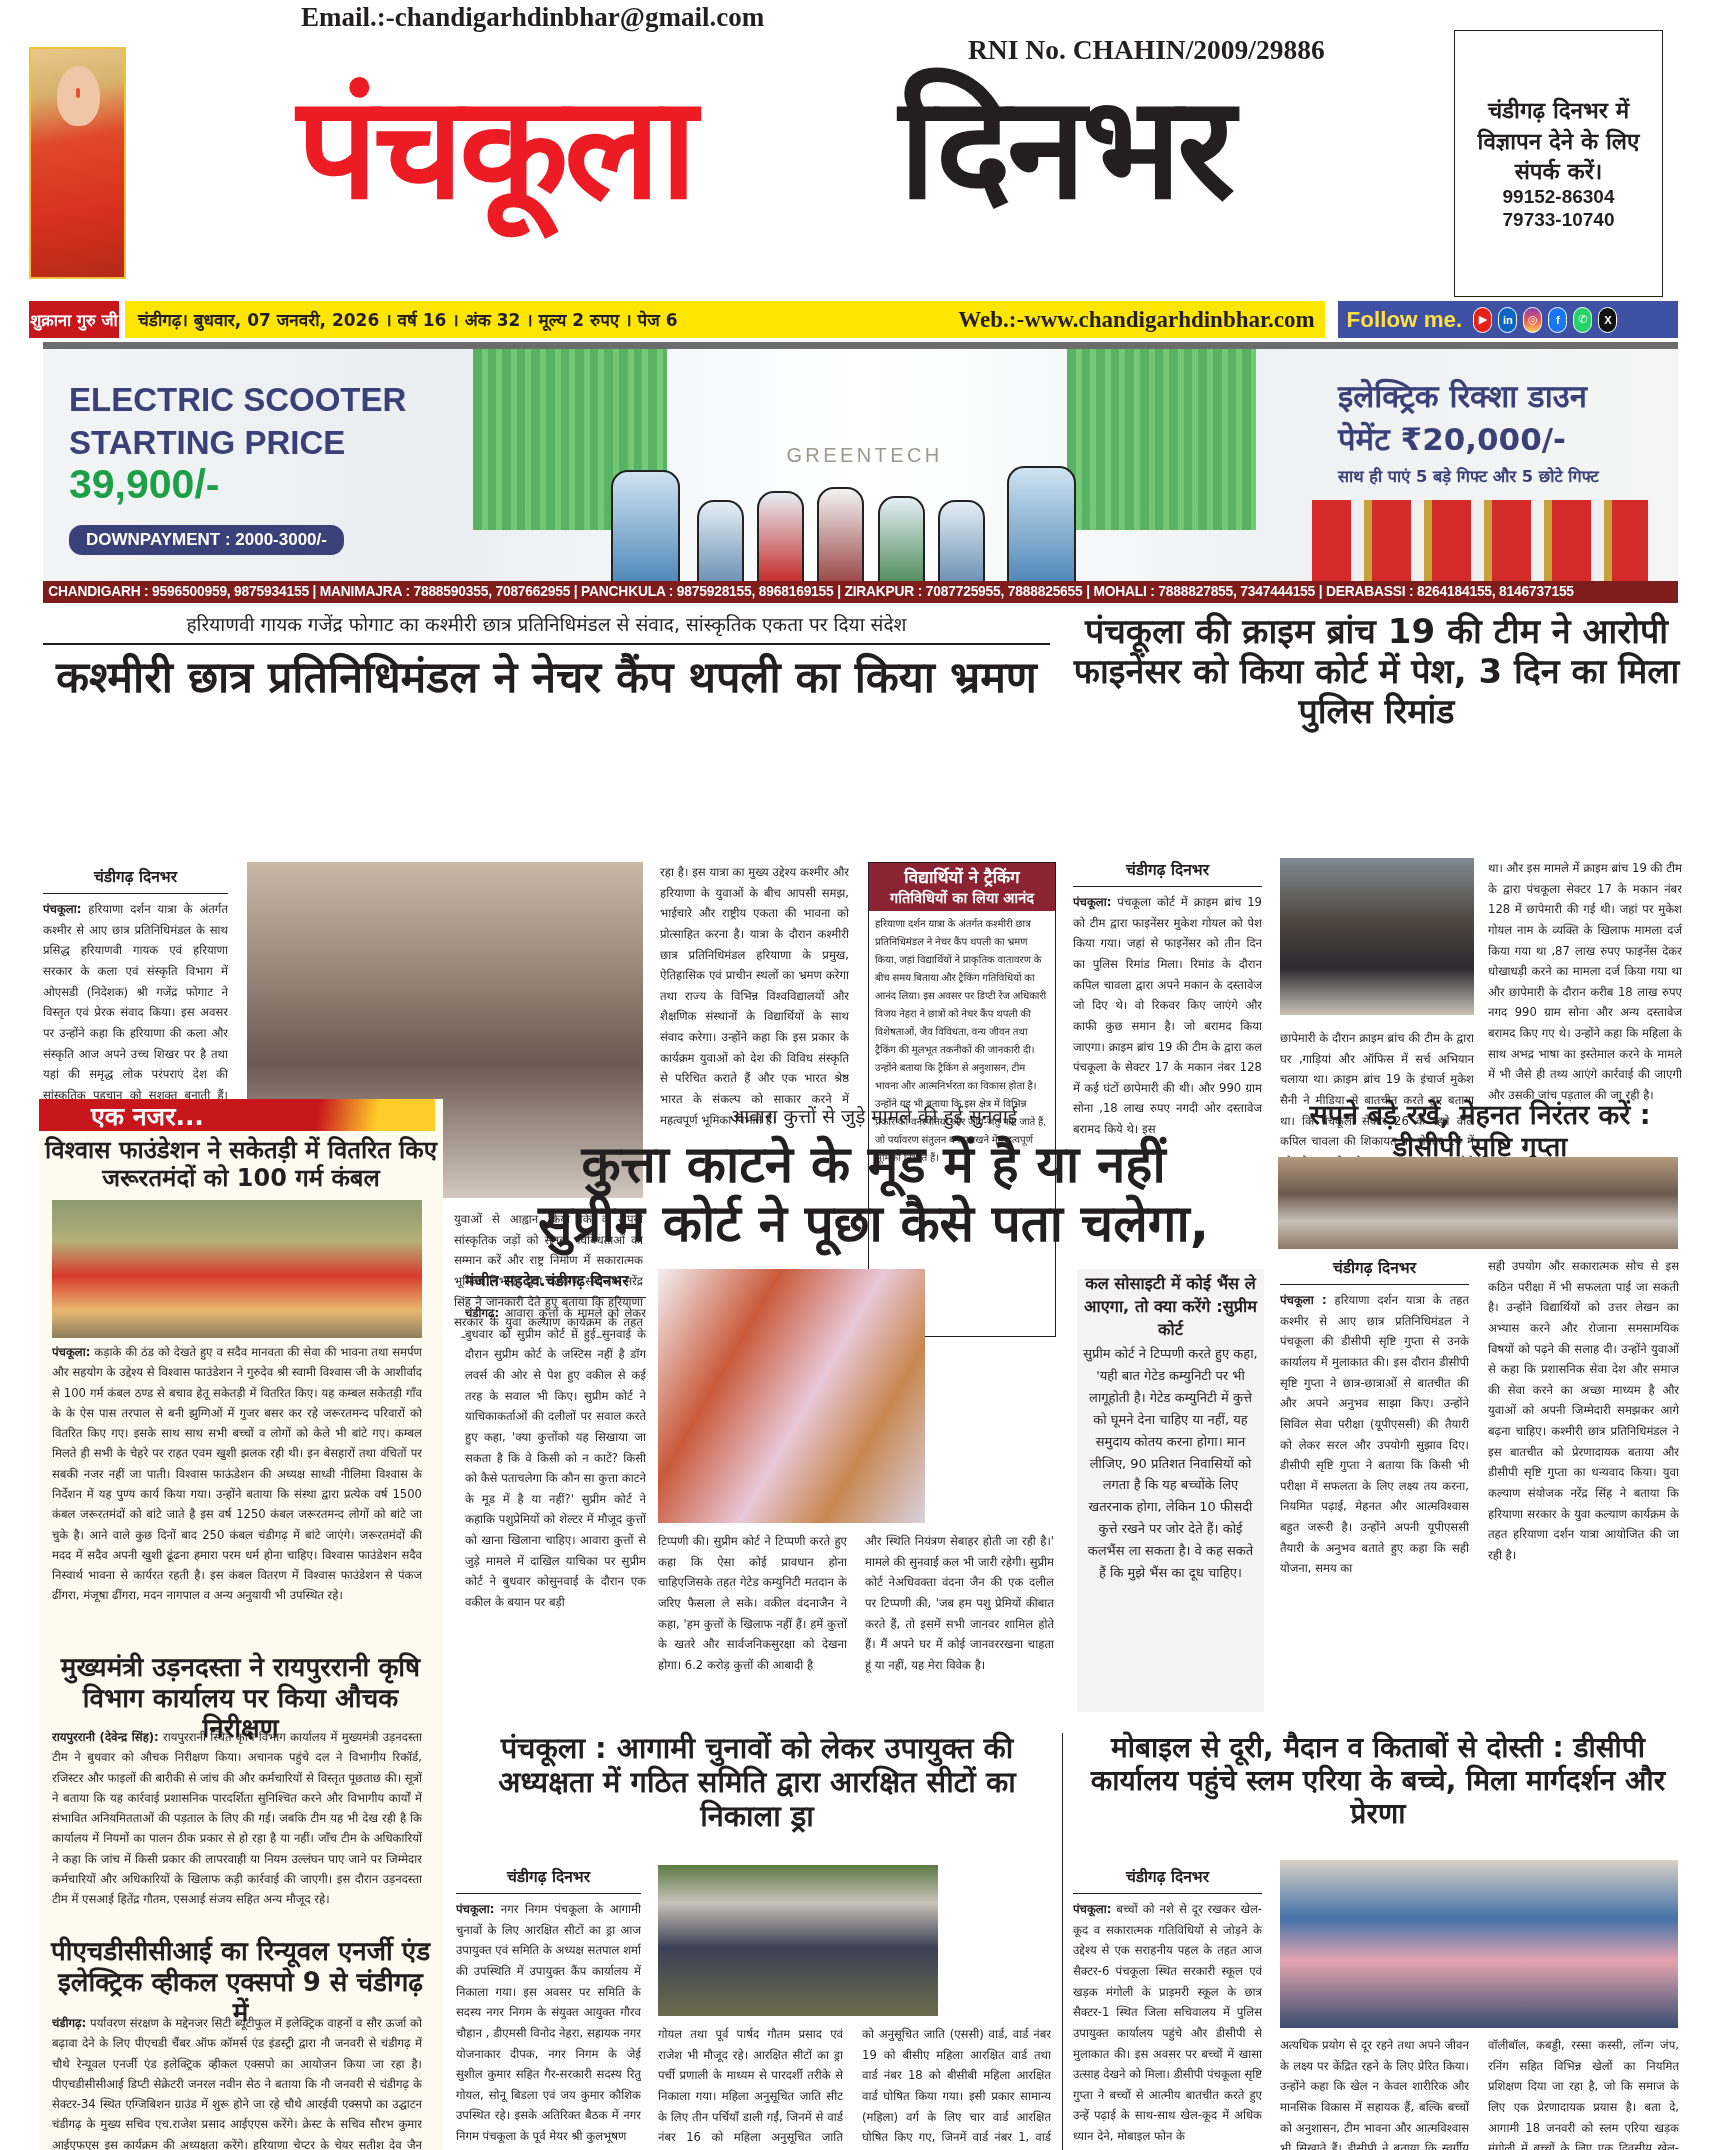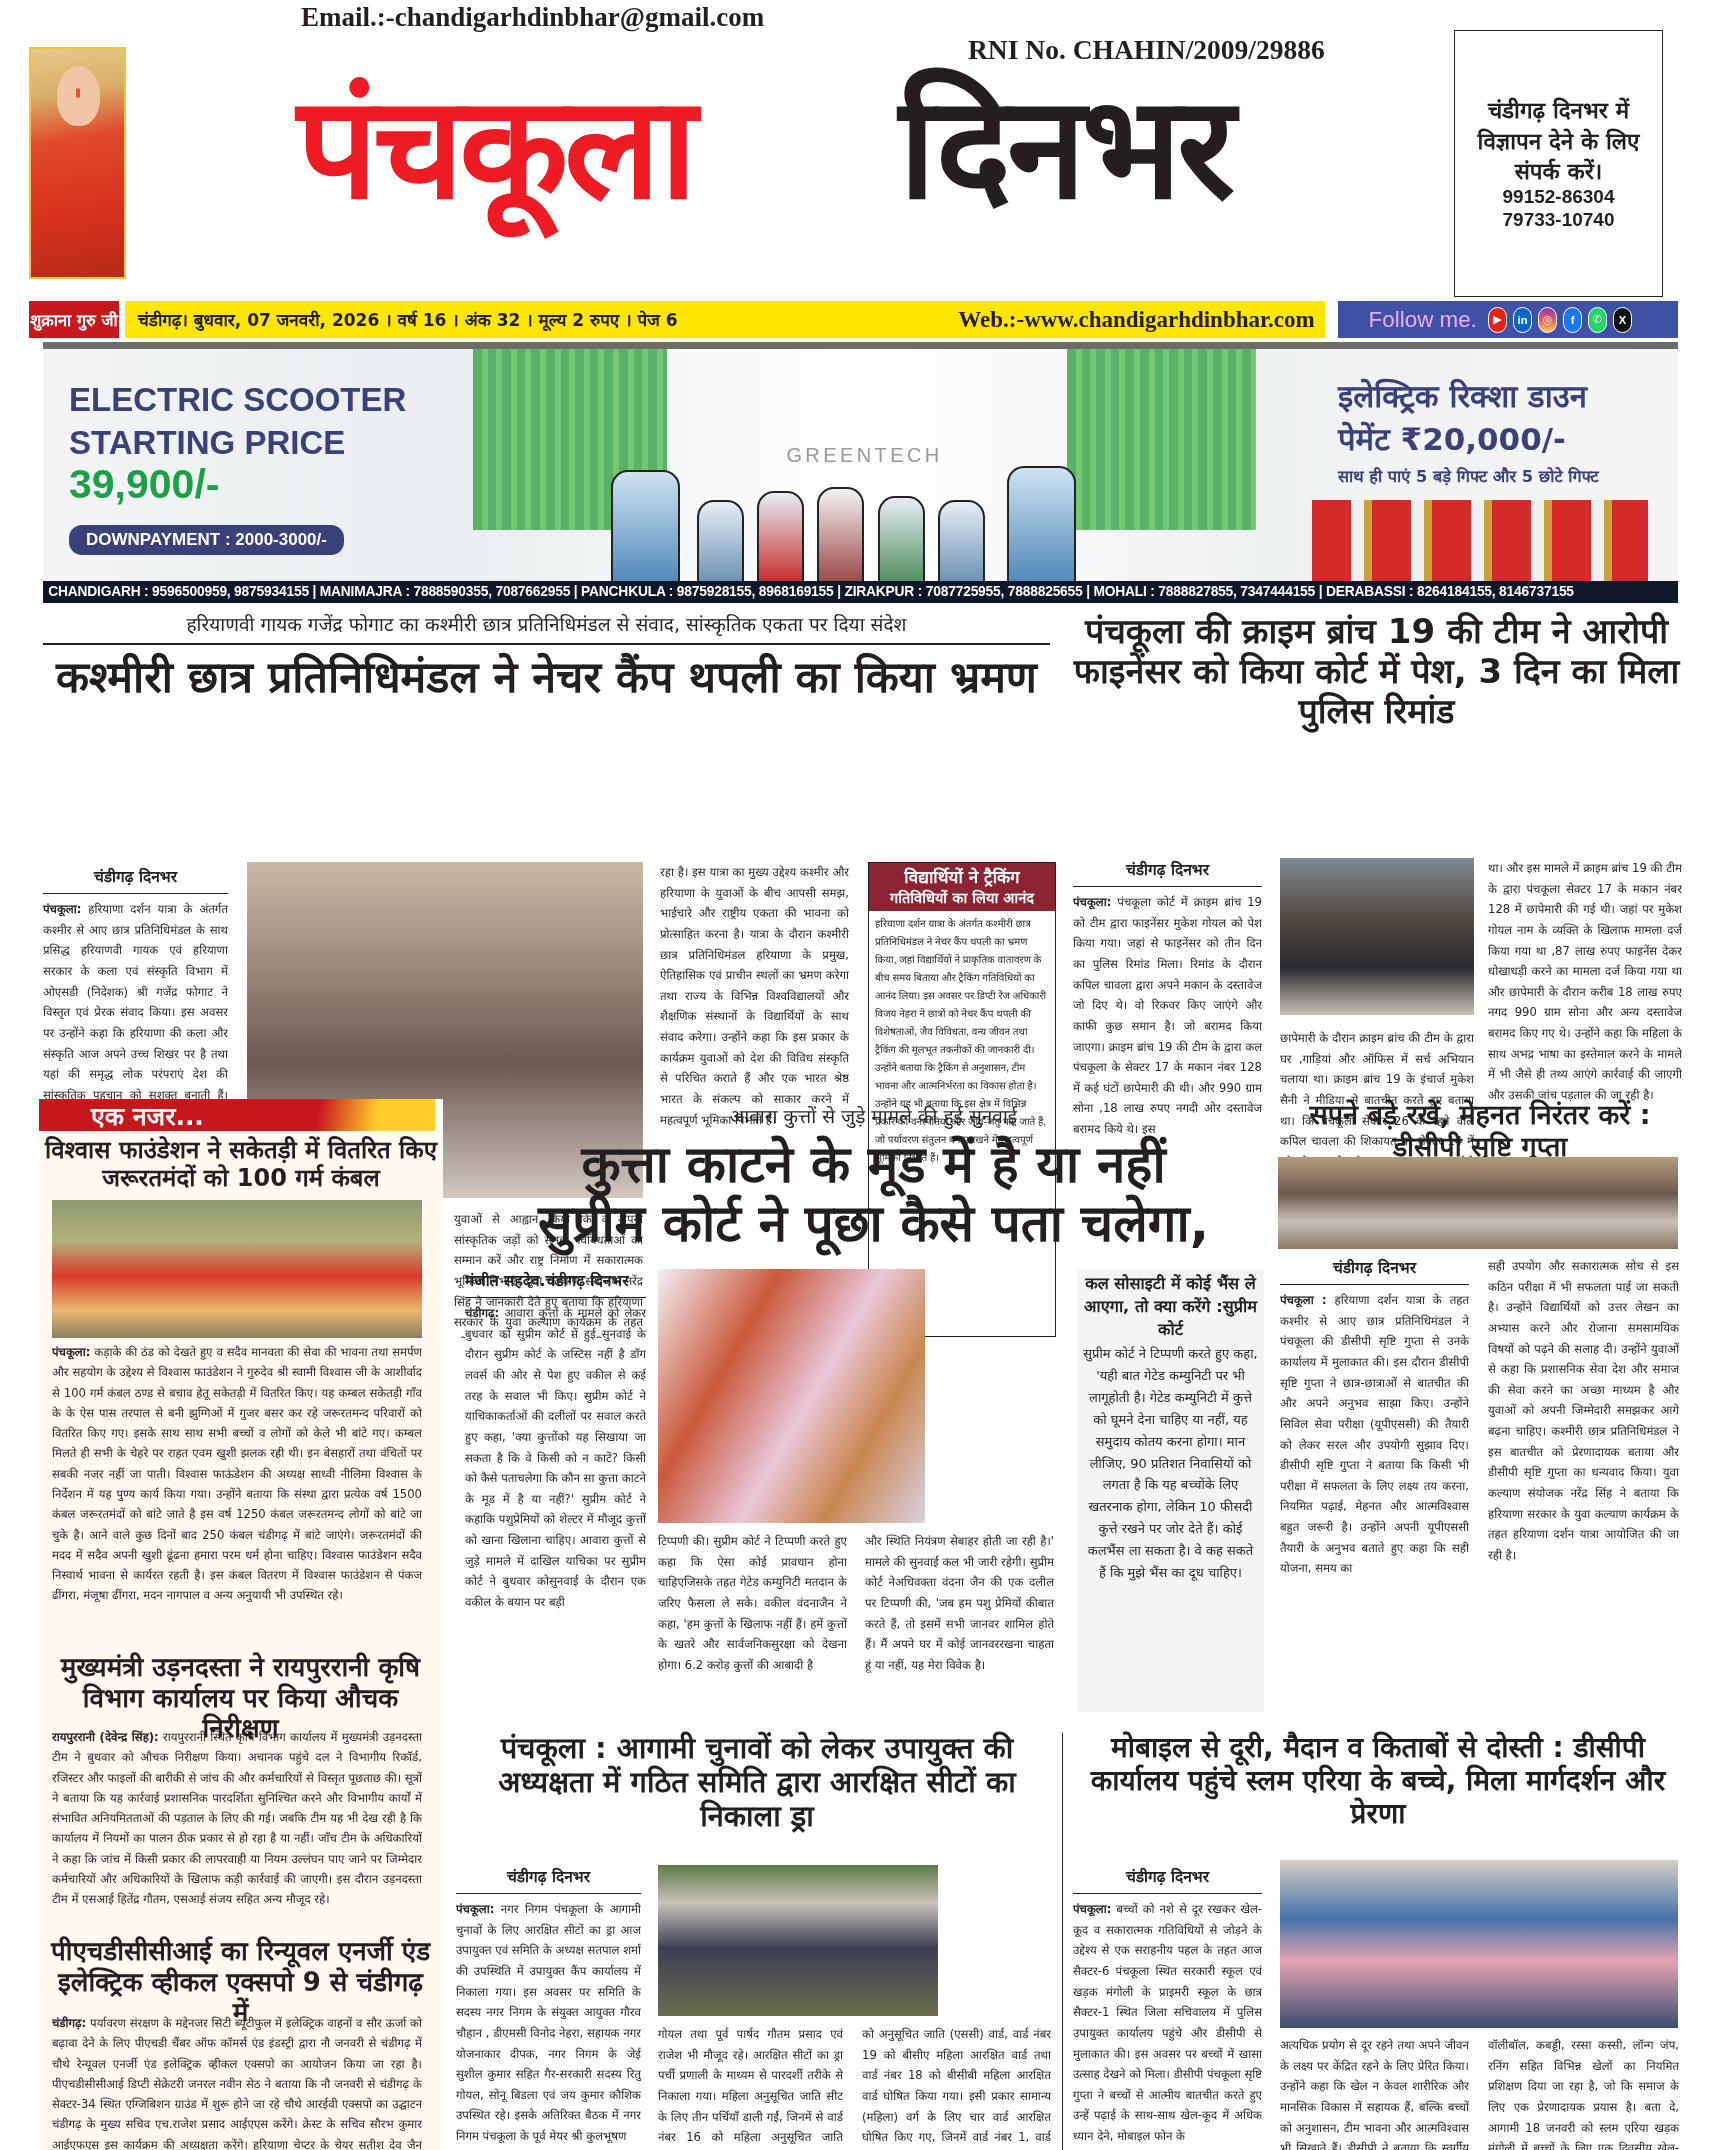--- a/index.html
+++ b/index.html
@@ -15,38 +15,38 @@
   .email { left: 301px; top: 0px; height: 34px; font-family: "Liberation Serif", serif; font-weight: bold; font-size: 27px; color: #231f20; display:flex; align-items:center; }
   .rni { left: 968px; top: 34px; font-family: "Liberation Serif", serif; font-weight: bold; font-size: 27.5px; color:#231f20; }
   .title-red { left: 297px; top: 77px; font-family: "DejaVu Sans", sans-serif; font-weight: bold; font-size: 142px; color: #ed1c24; letter-spacing: -4.3px; line-height: 1; }
   .title-black { left: 899px; top: 77px; font-family: "DejaVu Sans", sans-serif; font-weight: bold; font-size: 142px; color: #231f20; letter-spacing: -4.3px; line-height: 1; }
   .ad-box { left: 1454px; top: 30px; width: 209px; height: 267px; border: 1.7px solid #231f20; display:flex; flex-direction:column; align-items:center; justify-content:center; text-align:center; padding: 15px; }
   .ad-box .adtext { font-family: "DejaVu Sans", sans-serif; font-weight: bold; font-size: 22.4px; line-height: 1.35; color: #231f20; }
   .ad-box .phone { font-family: "Liberation Sans", sans-serif; font-weight: bold; font-size: 19px; line-height: 1.2; color: #231f20; }
   .dateline { left: 125px; top: 301px; width: 1200px; height: 37px; background: #ffe600; display:flex; align-items:center; padding-left: 13px; font-family: "DejaVu Sans", sans-serif; font-weight: bold; font-size: 17px; color: #231f20; }
   .dateline .web { margin-left: auto; font-family: "Liberation Serif", serif; font-size: 23px; padding-right: 10.3px; }
   .follow { left: 1338px; top: 301px; width: 340px; height: 37px; background: #3f51a3; display:flex; align-items:center; padding-left: 8.6px; gap: 6px; }
-  .follow .lbl { font-family: "Liberation Sans", sans-serif; font-weight: normal; font-size: 22.4px; color: #f0abfc; margin-right: 5.2px; margin-left: 22px; }
+  .follow .lbl { font-family: "Liberation Sans", sans-serif; font-weight: bold; font-size: 22.4px; color: #fde047; margin-right: 5.2px; }
   .soc { width: 19px; height: 26px; border-radius: 9.5px; display:flex; align-items:center; justify-content:center; color:#fff; font-size: 11.2px; font-weight:bold; border: 0.9px solid #fff; }
 
   
   .banner { left: 43px; top: 342px; width: 1635px; height: 239px; background: linear-gradient(90deg,#f2f4f5 0%,#e9eef0 25%,#ffffff 50%,#eef1f2 75%,#f5f5f5 100%); border-top: 7.7px solid #6c6c6c; overflow: hidden; }
   .banner .green-l { position:absolute; left: 430px; top: 0; width: 194px; height: 181px; background: repeating-linear-gradient(90deg,#3fa64a 0 8.6px,#5cc15e 8.6px 14.6px); opacity: .85; }
   .banner .green-r { position:absolute; left: 1024px; top: 0; width: 189px; height: 181px; background: repeating-linear-gradient(90deg,#3fa64a 0 8.6px,#5cc15e 8.6px 14.6px); opacity: .85; }
   .banner .brand { position:absolute; left: 671px; top: 39px; width: 301px; text-align:center; font-family: "Liberation Sans", sans-serif; font-weight: bold; font-size: 47px; color: #7a7870; letter-spacing: 1.7px; }
   .banner .brand-sub { position:absolute; left: 671px; top: 95px; width: 301px; text-align:center; font-family: "Liberation Sans", sans-serif; font-size: 20px; color: #9a988f; letter-spacing: 3.4px; }
   .banner .vehicles { position:absolute; left: 568px; top: 112px; width: 516px; height: 125px; }
   .veh { position:absolute; bottom: 0; width: 69px; height: 108px; border-radius: 17px 17px 4.3px 4.3px; background: linear-gradient(180deg,#cfe3f2,#4f87b8); border: 2.6px solid #222; }
   .banner .h1 { position:absolute; left: 26px; top: 30px; font-family:"Liberation Sans", sans-serif; font-weight:bold; font-size: 33px; color:#3a4178; line-height: 1.3; }
   .banner .price { position:absolute; left: 26px; top: 112px; font-family:"Liberation Sans", sans-serif; font-weight:bold; font-size: 41px; color:#1d9f48; }
   .banner .down { position:absolute; left: 26px; top: 176px; width: 275px; height: 30px; border-radius: 13px; background:#3a4178; color:#fff; font-family:"Liberation Sans", sans-serif; font-weight:bold; font-size: 17px; display:flex; align-items:center; justify-content:center; }
   .banner .rtext { position:absolute; left: 1295px; top: 26px; font-family:"DejaVu Sans", sans-serif; font-weight:bold; font-size: 31px; color:#3a4178; line-height: 1.4; }
   .banner .rsmall { position:absolute; left: 1295px; top: 116px; font-family:"DejaVu Sans", sans-serif; font-weight:bold; font-size: 16.3px; color:#3a4178; }
   .banner .gifts { position:absolute; left: 1269px; top: 151px; width: 336px; height: 86px; background: repeating-linear-gradient(90deg,#d42a2a 0 39px,#f0f0f0 39px 52px,#c9a13b 52px 60px); }
-  .phone-strip { left: 43px; top: 581px; width: 1635px; height: 21.5px; background: #0f172a; color: #fff; font-family: "Liberation Sans", sans-serif; font-weight: bold; font-size: 13.8px; display:flex; align-items:center; padding-left: 5.2px; letter-spacing: -0.2px; white-space: nowrap; overflow:hidden; }
+  .phone-strip { left: 43px; top: 581px; width: 1635px; height: 21.5px; background: #7f1d1d; color: #fff; font-family: "Liberation Sans", sans-serif; font-weight: bold; font-size: 13.8px; display:flex; align-items:center; padding-left: 5.2px; letter-spacing: -0.2px; white-space: nowrap; overflow:hidden; }
 
   
   .kicker { font-family: "DejaVu Sans", sans-serif; font-size: 19px; color: #231f20; text-align:center; }
   .headline { font-family: "DejaVu Sans", sans-serif; font-weight: bold; color: #231f20; text-align:center; line-height: 1.18; }
   .byline { font-family: "DejaVu Sans", sans-serif; font-weight: bold; font-size: 15.5px; color:#231f20; padding-bottom: 6px; border-bottom: 1.7px solid #231f20; margin-bottom: 5.2px; text-align:center; }
   .body-text { font-family: "DejaVu Sans", sans-serif; font-size: 11.6px; line-height: 1.78; color: #231f20; text-align: justify; }
   .body-text b { font-weight: bold; }
   .photo { background: #888; overflow: hidden; position: absolute; }
   .rule { position:absolute; height: 1.7px; background:#231f20; }
   .vrule { position:absolute; width: 1.3px; background:#231f20; }

